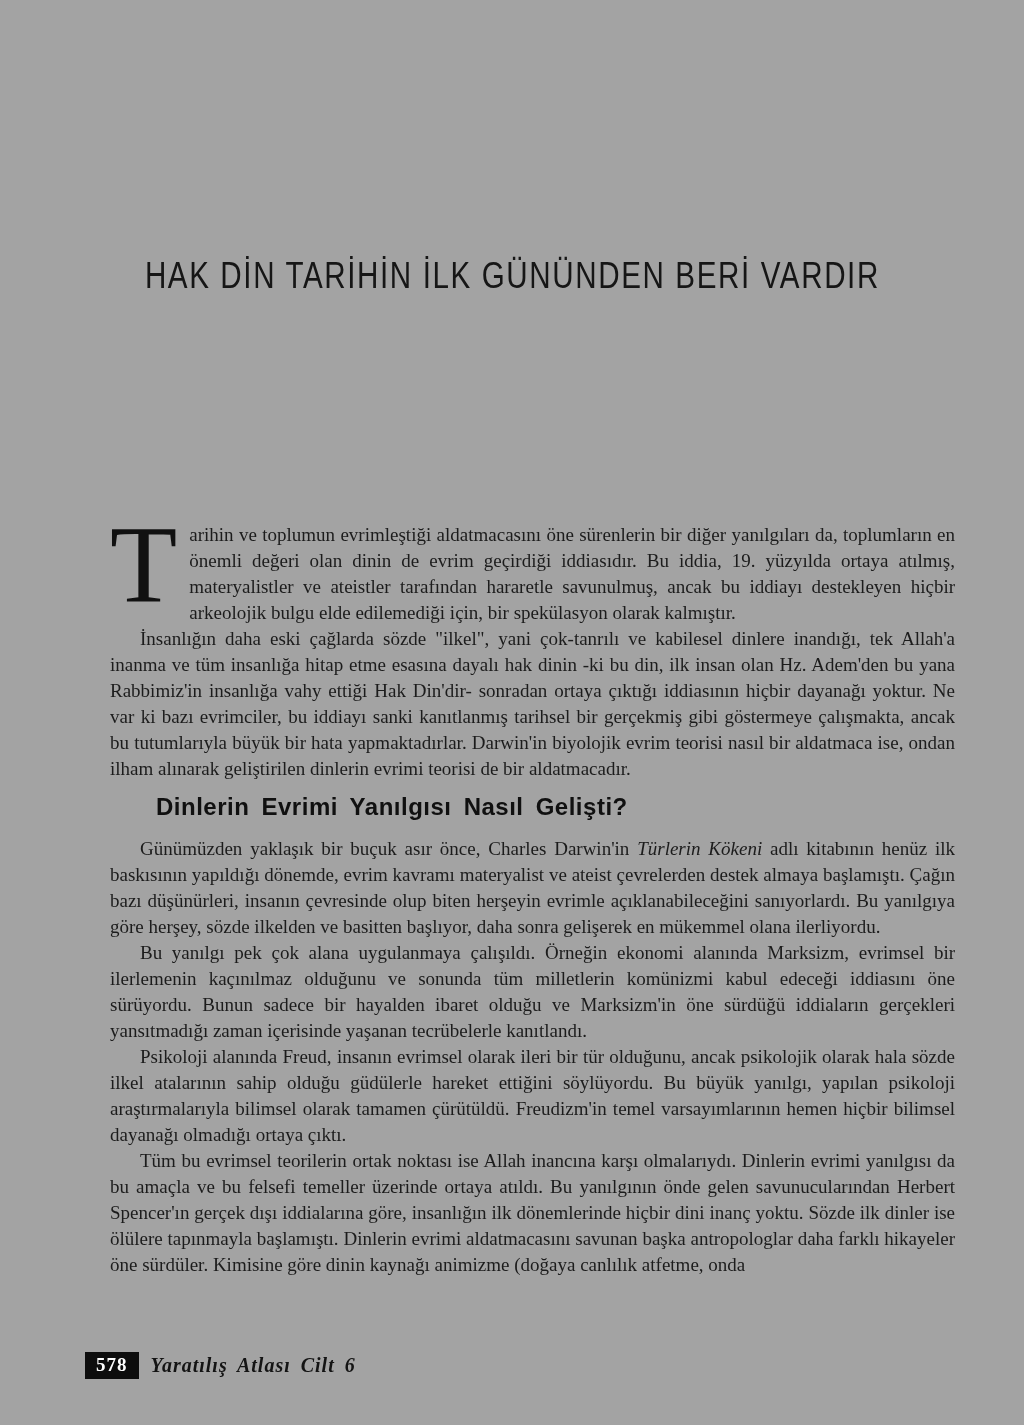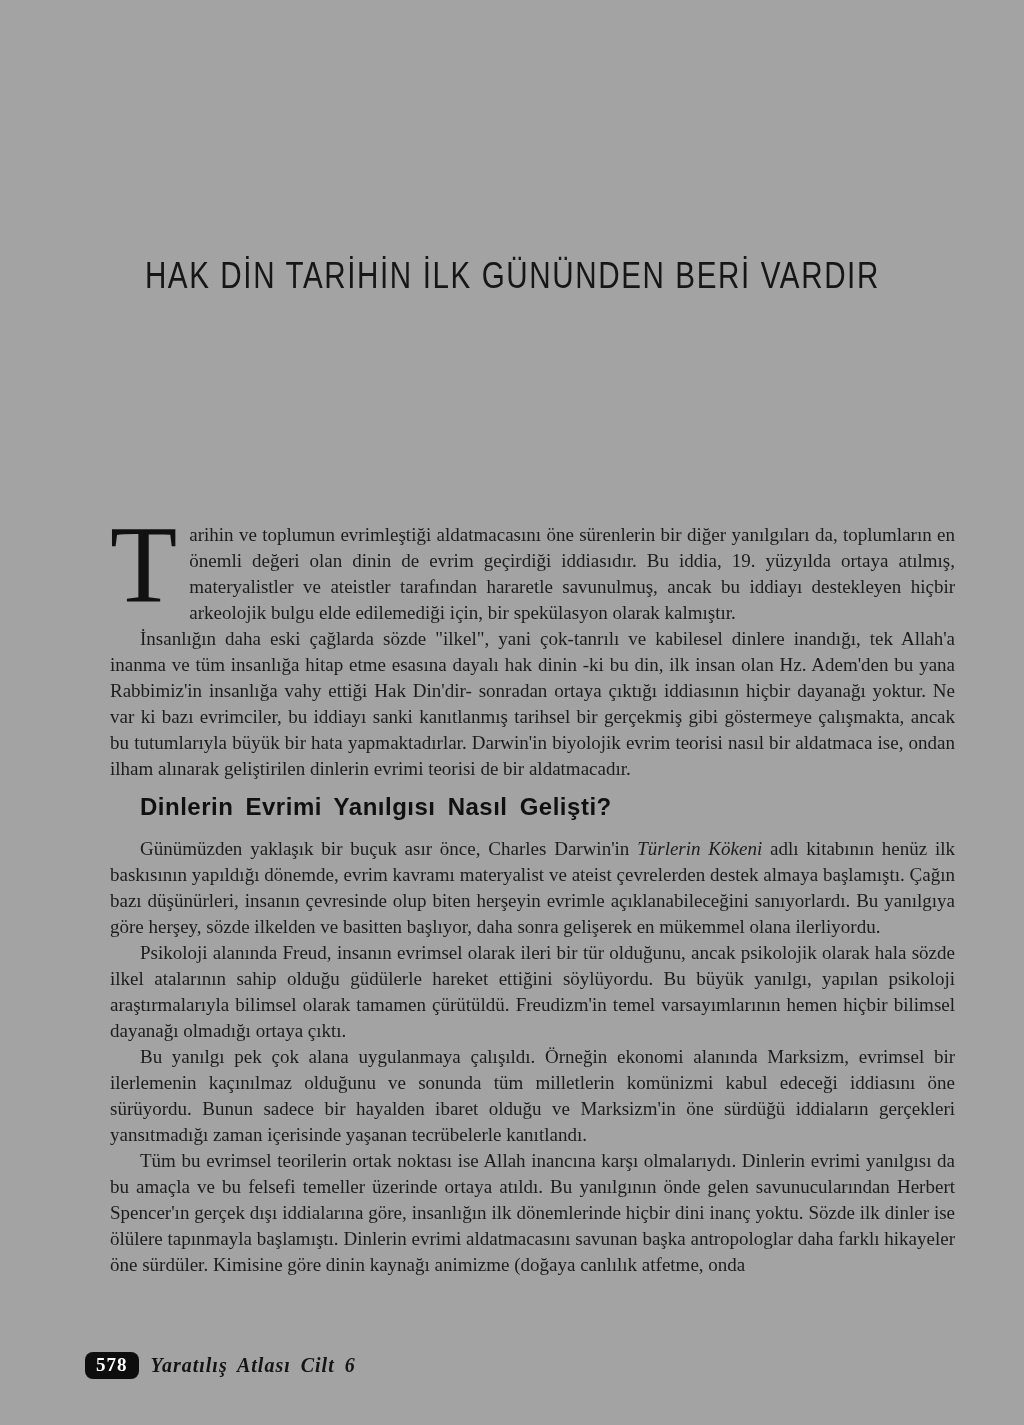--- a/index.html
+++ b/index.html
@@ -63,21 +63,21 @@
     font-size: 110px;
     line-height: 80px;
     height: 80px;
     margin: 3px 12px 0 0;
     color: #111111;
   }
   .italic { font-style: italic; }
 
   
   .section-heading {
-    margin: 12px 0 16px 30px;
+    margin: 12px 0 16px 46px;
     font-family: "Liberation Sans", sans-serif;
     font-weight: 700;
     font-size: 24px;
     letter-spacing: 0.5px;
     word-spacing: 5px;
     color: #101010;
   }
 
   
   .footer {
@@ -89,21 +89,20 @@
     font-family: "Liberation Serif", serif;
   }
   .page-number-box {
     display: inline-block;
     background: #0d0d0d;
     color: #ffffff;
     font-weight: 700;
     font-size: 19px;
     padding: 2px 11px 3px 11px;
     letter-spacing: 1px;
-    border-radius: 8px;
   }
   .book-title {
     margin-left: 12px;
     font-weight: 700;
     font-style: italic;
     font-size: 20px;
     letter-spacing: 1px;
     word-spacing: 4px;
     color: #141414;
   }
@@ -122,23 +121,23 @@
     <p>
       <span class="drop-cap">T</span><span>arihin ve toplumun evrimleştiği aldatmacasını öne sürenlerin bir diğer yanılgıları da, toplumların en önemli değeri olan dinin de evrim geçirdiği iddiasıdır. Bu iddia, 19. yüzyılda ortaya atılmış, materyalistler ve ateistler tarafından hararetle savunulmuş, ancak bu iddiayı destekleyen hiçbir arkeolojik bulgu elde edilemediği için, bir spekülasyon olarak kalmıştır.</span>
     </p>
 
     <p class="indented">İnsanlığın daha eski çağlarda sözde "ilkel", yani çok-tanrılı ve kabilesel dinlere inandığı, tek Allah'a inanma ve tüm insanlığa hitap etme esasına dayalı hak dinin -ki bu din, ilk insan olan Hz. Adem'den bu yana Rabbimiz'in insanlığa vahy ettiği Hak Din'dir- sonradan ortaya çıktığı iddiasının hiçbir dayanağı yoktur. Ne var ki bazı evrimciler, bu iddiayı sanki kanıtlanmış tarihsel bir gerçekmiş gibi göstermeye çalışmakta, ancak bu tutumlarıyla büyük bir hata yapmaktadırlar. Darwin'in biyolojik evrim teorisi nasıl bir aldatmaca ise, ondan ilham alınarak geliştirilen dinlerin evrimi teorisi de bir aldatmacadır.</p>
 
     <h2 class="section-heading">Dinlerin Evrimi Yanılgısı Nasıl Gelişti?</h2>
 
     <p class="indented"><span>Günümüzden yaklaşık bir buçuk asır önce, Charles Darwin'in </span><span class="italic">Türlerin Kökeni</span><span> adlı kitabının henüz ilk baskısının yapıldığı dönemde, evrim kavramı materyalist ve ateist çevrelerden destek almaya başlamıştı. Çağın bazı düşünürleri, insanın çevresinde olup biten herşeyin evrimle açıklanabileceğini sanıyorlardı. Bu yanılgıya göre herşey, sözde ilkelden ve basitten başlıyor, daha sonra gelişerek en mükemmel olana ilerliyordu.</span></p>
 
+    <p class="indented">Bu yanılgı pek çok alana uygulanmaya çalışıldı. Örneğin ekonomi alanında Marksizm, evrimsel bir ilerlemenin kaçınılmaz olduğunu ve sonunda tüm milletlerin komünizmi kabul edeceği iddiasını öne sürüyordu. Bunun sadece bir hayalden ibaret olduğu ve Marksizm'in öne sürdüğü iddiaların gerçekleri yansıtmadığı zaman içerisinde yaşanan tecrübelerle kanıtlandı.</p>
+
     <p class="indented">Psikoloji alanında Freud, insanın evrimsel olarak ileri bir tür olduğunu, ancak psikolojik olarak hala sözde ilkel atalarının sahip olduğu güdülerle hareket ettiğini söylüyordu. Bu büyük yanılgı, yapılan psikoloji araştırmalarıyla bilimsel olarak tamamen çürütüldü. Freudizm'in temel varsayımlarının hemen hiçbir bilimsel dayanağı olmadığı ortaya çıktı.</p>
-
-    <p class="indented">Bu yanılgı pek çok alana uygulanmaya çalışıldı. Örneğin ekonomi alanında Marksizm, evrimsel bir ilerlemenin kaçınılmaz olduğunu ve sonunda tüm milletlerin komünizmi kabul edeceği iddiasını öne sürüyordu. Bunun sadece bir hayalden ibaret olduğu ve Marksizm'in öne sürdüğü iddiaların gerçekleri yansıtmadığı zaman içerisinde yaşanan tecrübelerle kanıtlandı.</p>
 
 
     <p class="indented">Tüm bu evrimsel teorilerin ortak noktası ise Allah inancına karşı olmalarıydı. Dinlerin evrimi yanılgısı da bu amaçla ve bu felsefi temeller üzerinde ortaya atıldı. Bu yanılgının önde gelen savunucularından Herbert Spencer'ın gerçek dışı iddialarına göre, insanlığın ilk dönemlerinde hiçbir dini inanç yoktu. Sözde ilk dinler ise ölülere tapınmayla başlamıştı. Dinlerin evrimi aldatmacasını savunan başka antropologlar daha farklı hikayeler öne sürdüler. Kimisine göre dinin kaynağı animizme (doğaya canlılık atfetme, onda</p>
   </div>
 
   <div class="footer">
     <span class="page-number-box">578</span>
     <span class="book-title">Yaratılış Atlası Cilt 6</span>
   </div>
 

